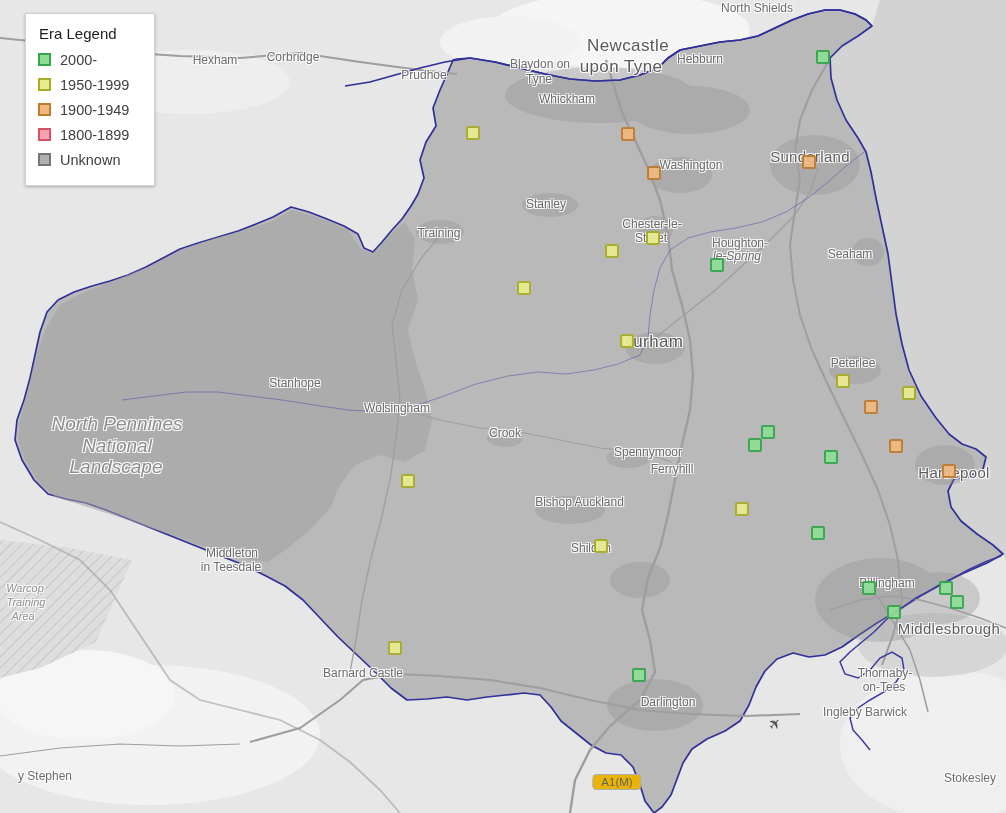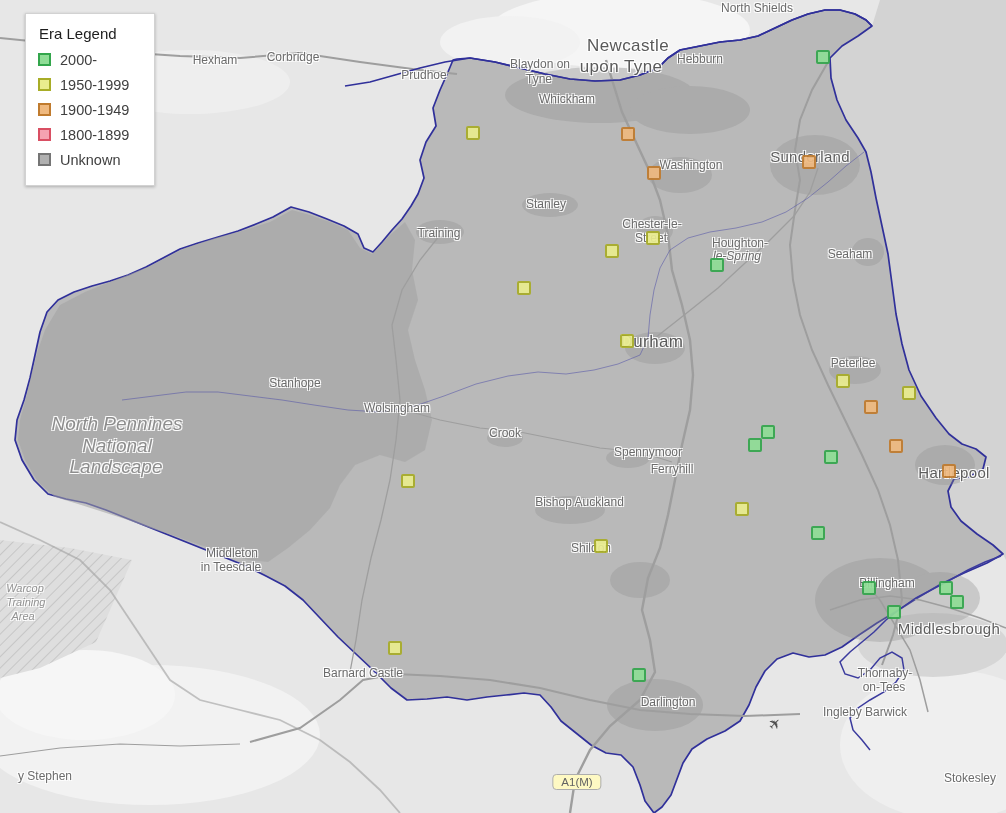--- a/index.html
+++ b/index.html
@@ -7,22 +7,22 @@
          font-family:"Liberation Sans",sans-serif;background:#e7e7e7;}
   #map-svg{position:absolute;left:0;top:0;}
   .map-label{position:absolute;transform:translate(-50%,-50%);white-space:nowrap;
     font-size:12px;color:#6b6b6b;
     text-shadow:-1px -1px 0 rgba(255,255,255,.9),1px -1px 0 rgba(255,255,255,.9),
                 -1px 1px 0 rgba(255,255,255,.9),1px 1px 0 rgba(255,255,255,.9);}
   .city{font-size:15px;color:#5e5e5e;letter-spacing:.3px;}
   .city-lg{font-size:17px;color:#595959;letter-spacing:.4px;}
   .area-lg{font-style:italic;font-size:19px;color:#8d8d8d;}
   .area-sm{font-style:italic;font-size:11px;color:#929292;}
-  .road-badge{font-size:11.5px;color:#636363;background:#fef9c3;
-    border:1.5px solid #adadad;border-radius:4px;padding:1px 8px;text-shadow:none;}
+  .road-badge{font-size:11.5px;color:#636363;background:#eab308;
+    border:1.5px solid #adadad;border-radius:4px;padding:1px 8px;text-shadow:none;margin-left:40px;}
   .marker{position:absolute;width:14px;height:14px;box-sizing:border-box;
     transform:translate(-50%,-50%);border:2px solid;border-radius:2px;}
   .airport{position:absolute;transform:translate(-50%,-50%) rotate(-45deg);
     font-size:15px;color:#4e4e4e;}
   #legend{position:absolute;left:25px;top:13px;width:130px;background:#ffffff;
     border:1px solid #d2d2d2;box-shadow:0 1px 3px rgba(0,0,0,.25);
     padding:9px 0 10px 12px;box-sizing:border-box;z-index:50;}
   #legend-title{font-size:15px;color:#1d1d1d;margin:2px 0 8px 1px;}
   .legend-row{display:flex;align-items:center;margin:6px 0;height:19px;}
   .legend-swatch{width:13px;height:13px;box-sizing:border-box;border:2px solid;

